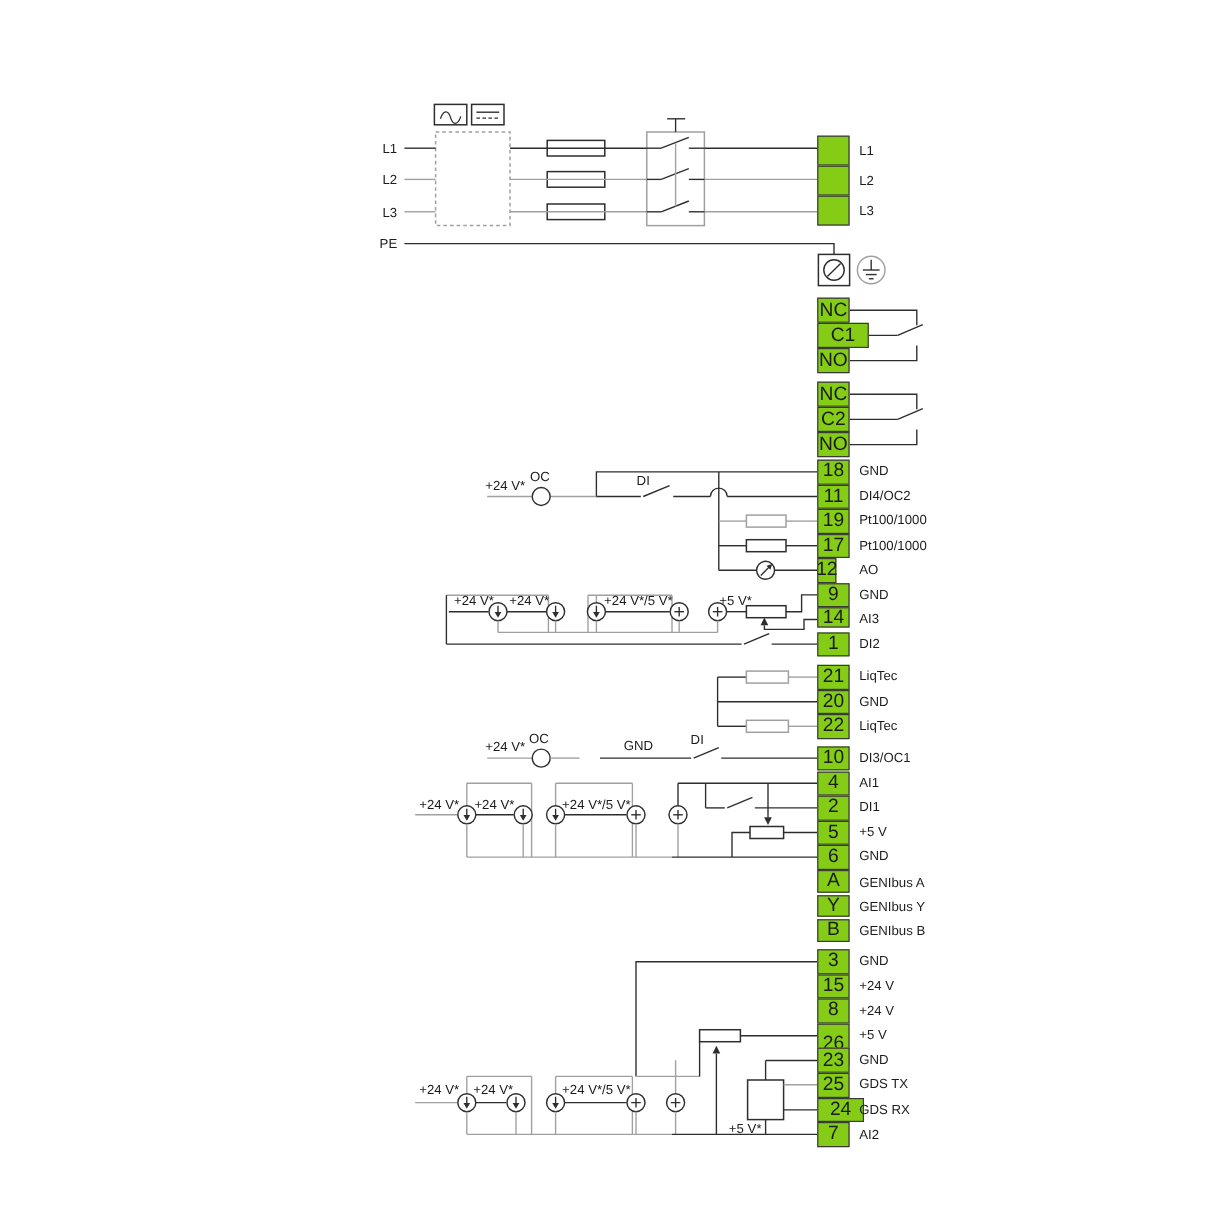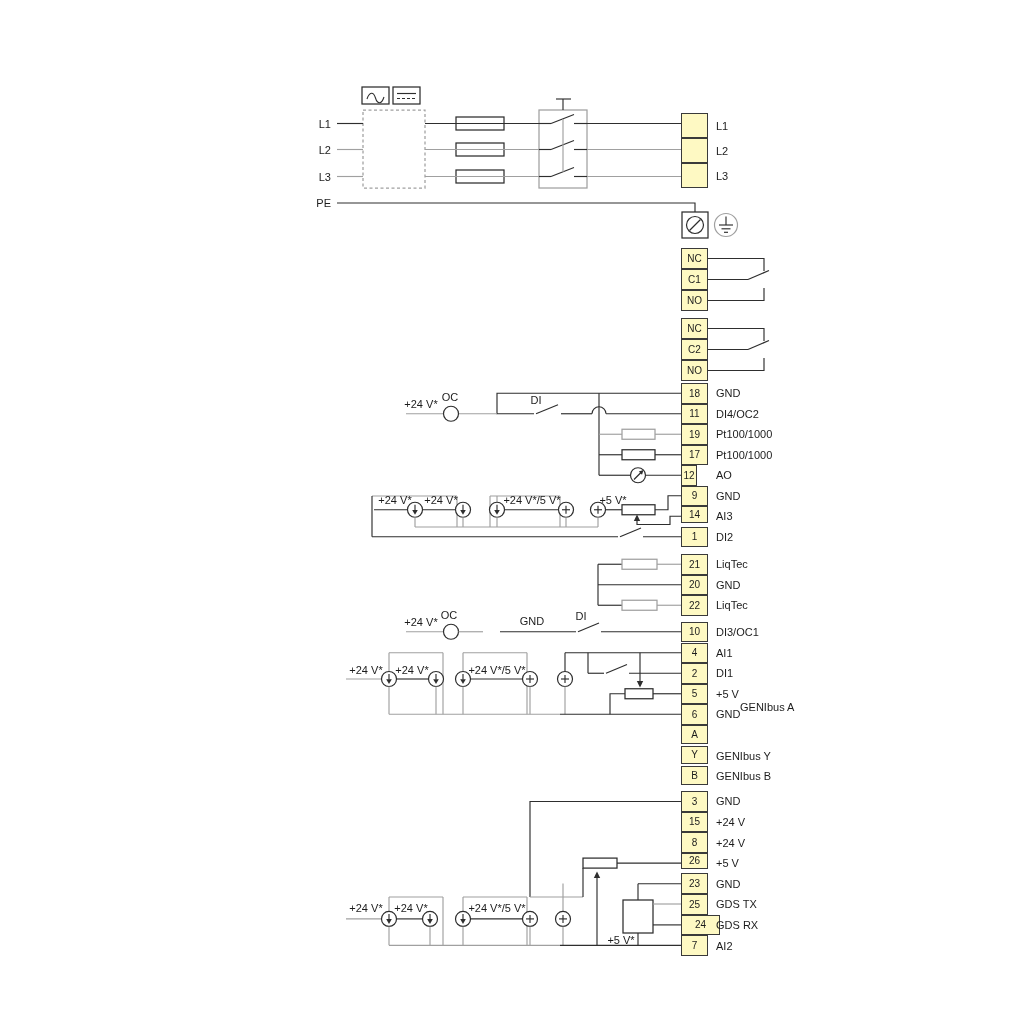--- a/index.html
+++ b/index.html
@@ -1,20 +1,20 @@
 <!DOCTYPE html>
 <html><head>
 <meta charset="utf-8">
 <style>
   html,body{margin:0;padding:0;background:#ffffff;}
   #stage{position:relative;width:1024px;height:1024px;background:#ffffff;overflow:hidden;
          font-family:"Liberation Sans", sans-serif;color:#1c1c1c;}
   #wires{position:absolute;left:0;top:0;}
-  .tbox{position:absolute;box-sizing:border-box;background:#fef9c3;border:1.4px solid #3a3a3a;
-        display:flex;align-items:center;justify-content:center;font-size:10px;color:#1c1c1c;}
+  .tbox{position:absolute;box-sizing:border-box;background:#84cc16;border:1.4px solid #3a3a3a;
+        display:flex;align-items:center;justify-content:center;font-size:16px;color:#1c1c1c;}
   .tlabel{position:absolute;font-size:11px;color:#1c1c1c;white-space:nowrap;line-height:14px;}
   svg text{font-family:"Liberation Sans", sans-serif;font-size:11px;fill:#1c1c1c;}
 </style>
 </head>
 <body>
 
 <div id="stage">
   <svg id="wires" width="1024" height="1024" viewBox="0 0 1024 1024">
       <rect x="363" y="110" width="62" height="78" fill="#ffffff" stroke="#a0a0a0" stroke-width="1.25" stroke-dasharray="3,2.5"></rect>
       <rect x="362" y="87" width="27" height="17" fill="#ffffff" stroke="#2e2e2e" stroke-width="1.25"></rect>
@@ -250,21 +250,21 @@
       <text x="716" y="154.5" text-anchor="start">L2</text>
       <text x="716" y="179.5" text-anchor="start">L3</text>
     </svg>
   <div id="terminals">
       <div class="tbox" style="left: 681px; top: 113px; width: 27px; height: 25px;"></div>
       <div class="tbox" style="left: 681px; top: 138px; width: 27px; height: 25px;"></div>
       <div class="tbox" style="left: 681px; top: 163px; width: 27px; height: 25px;"></div>
       <div class="tbox" style="left: 681px; top: 248px; width: 27px; height: 21px;">
         <span>NC</span>
       </div>
-      <div class="tbox" style="left: 681px; top: 269px; width: 27px; height: 21px; text-align: right;">
+      <div class="tbox" style="left: 681px; top: 269px; width: 43px; height: 21px; text-align: right;">
         <span>C1</span>
       </div>
       <div class="tbox" style="left: 681px; top: 290px; width: 27px; height: 21px;">
         <span>NO</span>
       </div>
       <div class="tbox" style="left: 681px; top: 318px; width: 27px; height: 21px;">
         <span>NC</span>
       </div>
       <div class="tbox" style="left: 681px; top: 339px; width: 27px; height: 21px;">
         <span>C2</span>
@@ -332,42 +332,42 @@
         <span>5</span>
       </div>
       <div class="tlabel" style="left: 716px; top: 686.75px;">+5 V</div>
       <div class="tbox" style="left: 681px; top: 704px; width: 27px; height: 20.5px;">
         <span>6</span>
       </div>
       <div class="tlabel" style="left: 716px; top: 707.25px;">GND</div>
       <div class="tbox" style="left: 681px; top: 725px; width: 27px; height: 18.5px;">
         <span>A</span>
       </div>
-      <div class="tlabel" style="left: 716px; top: 700px; margin-left: 24px;">GENIbus A</div>
+      <div class="tlabel" style="left: 716px; top: 729px;">GENIbus A</div>
       <div class="tbox" style="left: 681px; top: 745.5px; width: 27px; height: 18.5px;">
         <span>Y</span>
       </div>
       <div class="tlabel" style="left: 716px; top: 748.75px;">GENIbus Y</div>
       <div class="tbox" style="left: 681px; top: 766px; width: 27px; height: 18.5px;">
         <span>B</span>
       </div>
       <div class="tlabel" style="left: 716px; top: 769.25px;">GENIbus B</div>
       <div class="tbox" style="left: 681px; top: 791px; width: 27px; height: 20.6px;">
         <span>3</span>
       </div>
       <div class="tlabel" style="left: 716px; top: 794.3px;">GND</div>
       <div class="tbox" style="left: 681px; top: 811.6px; width: 27px; height: 20.6px;">
         <span>15</span>
       </div>
       <div class="tlabel" style="left: 716px; top: 814.9px;">+24 V</div>
       <div class="tbox" style="left: 681px; top: 832.2px; width: 27px; height: 20.6px;">
         <span>8</span>
       </div>
       <div class="tlabel" style="left: 716px; top: 835.5px;">+24 V</div>
-      <div class="tbox" style="left: 681px; top: 852.8px; width: 27px; height: 16px;">
+      <div class="tbox" style="left: 681px; top: 852.8px; width: 27px; height: 35px;">
         <span>26</span>
       </div>
       <div class="tlabel" style="left: 716px; top: 856.1px;">+5 V</div>
       <div class="tbox" style="left: 681px; top: 873.4px; width: 27px; height: 20.6px;">
         <span>23</span>
       </div>
       <div class="tlabel" style="left: 716px; top: 876.7px;">GND</div>
       <div class="tbox" style="left: 681px; top: 894px; width: 27px; height: 20.6px;">
         <span>25</span>
       </div>

